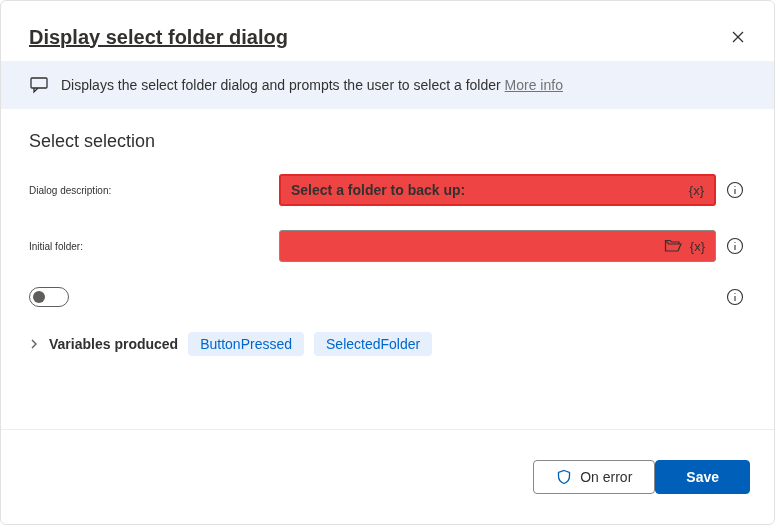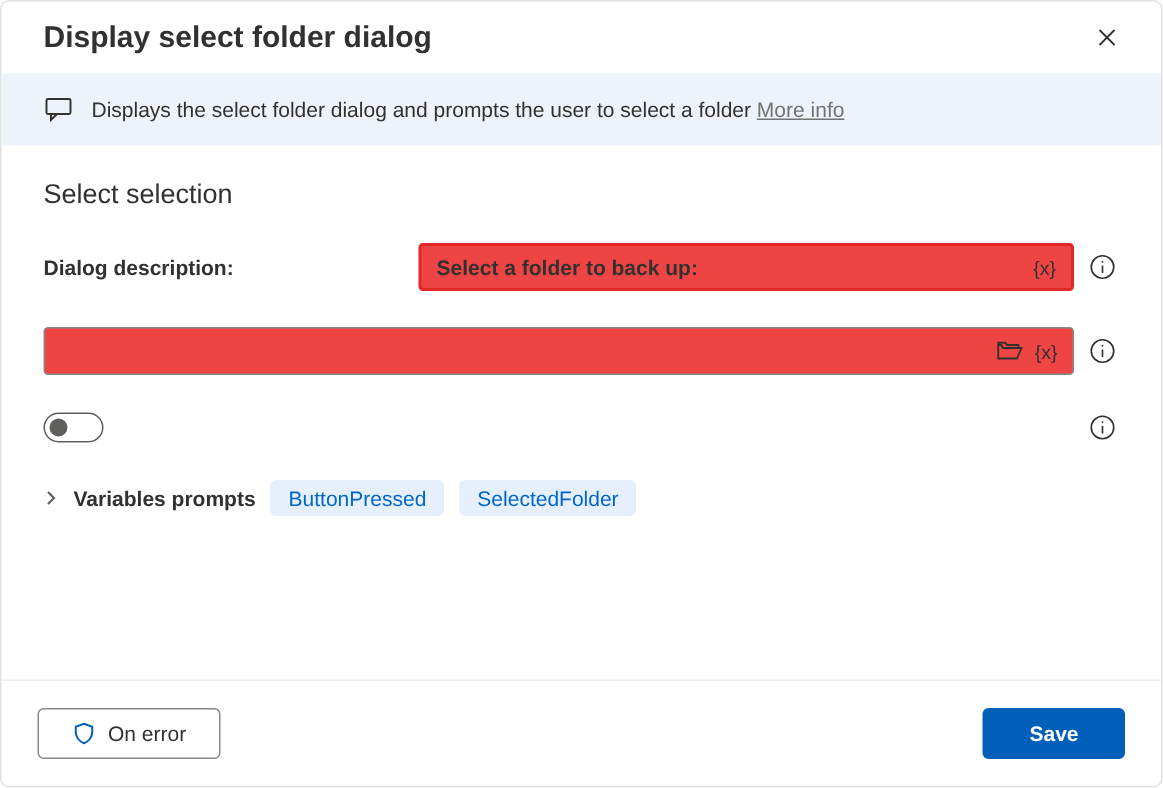--- a/index.html
+++ b/index.html
@@ -12,21 +12,22 @@
       height: 525px;
       border: 1px solid #e1e1e1;
       border-radius: 6px;
       display: flex;
       flex-direction: column;
     }
     .header {
       display: flex;
       align-items: center;
       justify-content: space-between;
-      padding: 12px 24px 12px 28px;
+      padding: 24px 24px 12px 28px;
+      text-decoration: underline;
     }
     .header h1 {
       font-size: 20px;
       font-weight: 600;
       color: #323130;
     }
     .close-btn {
       background: none;
       border: none;
       cursor: pointer;
@@ -59,23 +60,22 @@
       display: flex;
       align-items: center;
       margin-bottom: 24px;
     }
     .form-row.align-top {
       align-items: flex-start;
     }
     .form-label {
       width: 250px;
       flex-shrink: 0;
-      font-size: 14px;
-      color: #323130;
-      font-weight: bold;
+      font-size: 10px;
+      color: #323130;
     }
     .field-area {
       flex: 1;
       display: flex;
       align-items: center;
       gap: 8px;
     }
     .input-wrap {
       flex: 1;
       display: flex;
@@ -153,24 +153,24 @@
     .variable-chip {
       background: #e5f0fc;
       color: #0066cc;
       padding: 4px 12px;
       border-radius: 4px;
       font-size: 14px;
       cursor: pointer;
     }
     .footer {
       border-top: 1px solid #ededed;
-      padding: 18px 24px;
-      display: flex;
-      align-items: center;
-      justify-content: space-between;
+      padding: 30px 24px;
+      display: flex;
+      align-items: center;
+      justify-content: flex-end;
     }
     .footer-right {
       display: flex;
       gap: 10px;
     }
     .btn {
       height: 34px;
       padding: 0 22px;
       border-radius: 4px;
       font-size: 14px;
@@ -231,20 +231,21 @@
         <svg class="icon-svg" width="18" height="18" viewBox="0 0 18 18" fill="none" stroke="#323130" stroke-width="1.1">
           <circle cx="9" cy="9" r="7.5"></circle>
             <circle cx="9" cy="5.5" r="0.6" fill="#323130" stroke="none"></circle>
             <line x1="9" y1="8" x2="9" y2="13"></line>
         </svg>
       </button>
     </div>
   </div>
 
   <div class="form-row">
+    <div class="form-label">Initial folder:</div>
     <div class="field-area">
       <div class="input-wrap">
         <input type="text" value="" style="">
         <button class="input-icon-btn">
           <svg class="icon-svg" width="18" height="14" viewBox="0 0 18 14" fill="none" stroke="#323130" stroke-width="1.2">
             <path d="M1.5 3 L1.5 12 L14 12 L17 5 L4.5 5 L3.5 3 Z"></path>
             <path d="M1.5 3 L1.5 1.5 L6 1.5 L7.5 3 L15 3 L15 5"></path>
           </svg>
         </button>
         <button class="input-icon-btn">{x}</button>
@@ -274,21 +275,21 @@
       </button>
     </div>
   </div>
 
   <div class="variables-row">
     <span class="chevron">
       <svg class="icon-svg" width="10" height="10" viewBox="0 0 10 10" fill="none" stroke="#605e5c" stroke-width="1.4">
           <path d="M3 1 L7 5 L3 9"></path>
         </svg>
     </span>
-    <span class="variables-label">Variables prompts</span>
+    <span class="variables-label">Variables produced</span>
     <span class="variable-chip">ButtonPressed</span>
     <span class="variable-chip">SelectedFolder</span>
   </div>
 </div>
 
 <div class="footer">
   <button class="btn btn-default">
     <svg class="icon-svg" width="16" height="16" viewBox="0 0 16 16" fill="none" stroke="#005fb8" stroke-width="1.3">
       <path d="M8 1.5 L13.5 3.5 L13.5 7 C13.5 10.5 11 13.5 8 14.5 C5 13.5 2.5 10.5 2.5 7 L2.5 3.5 Z"></path>
     </svg>

